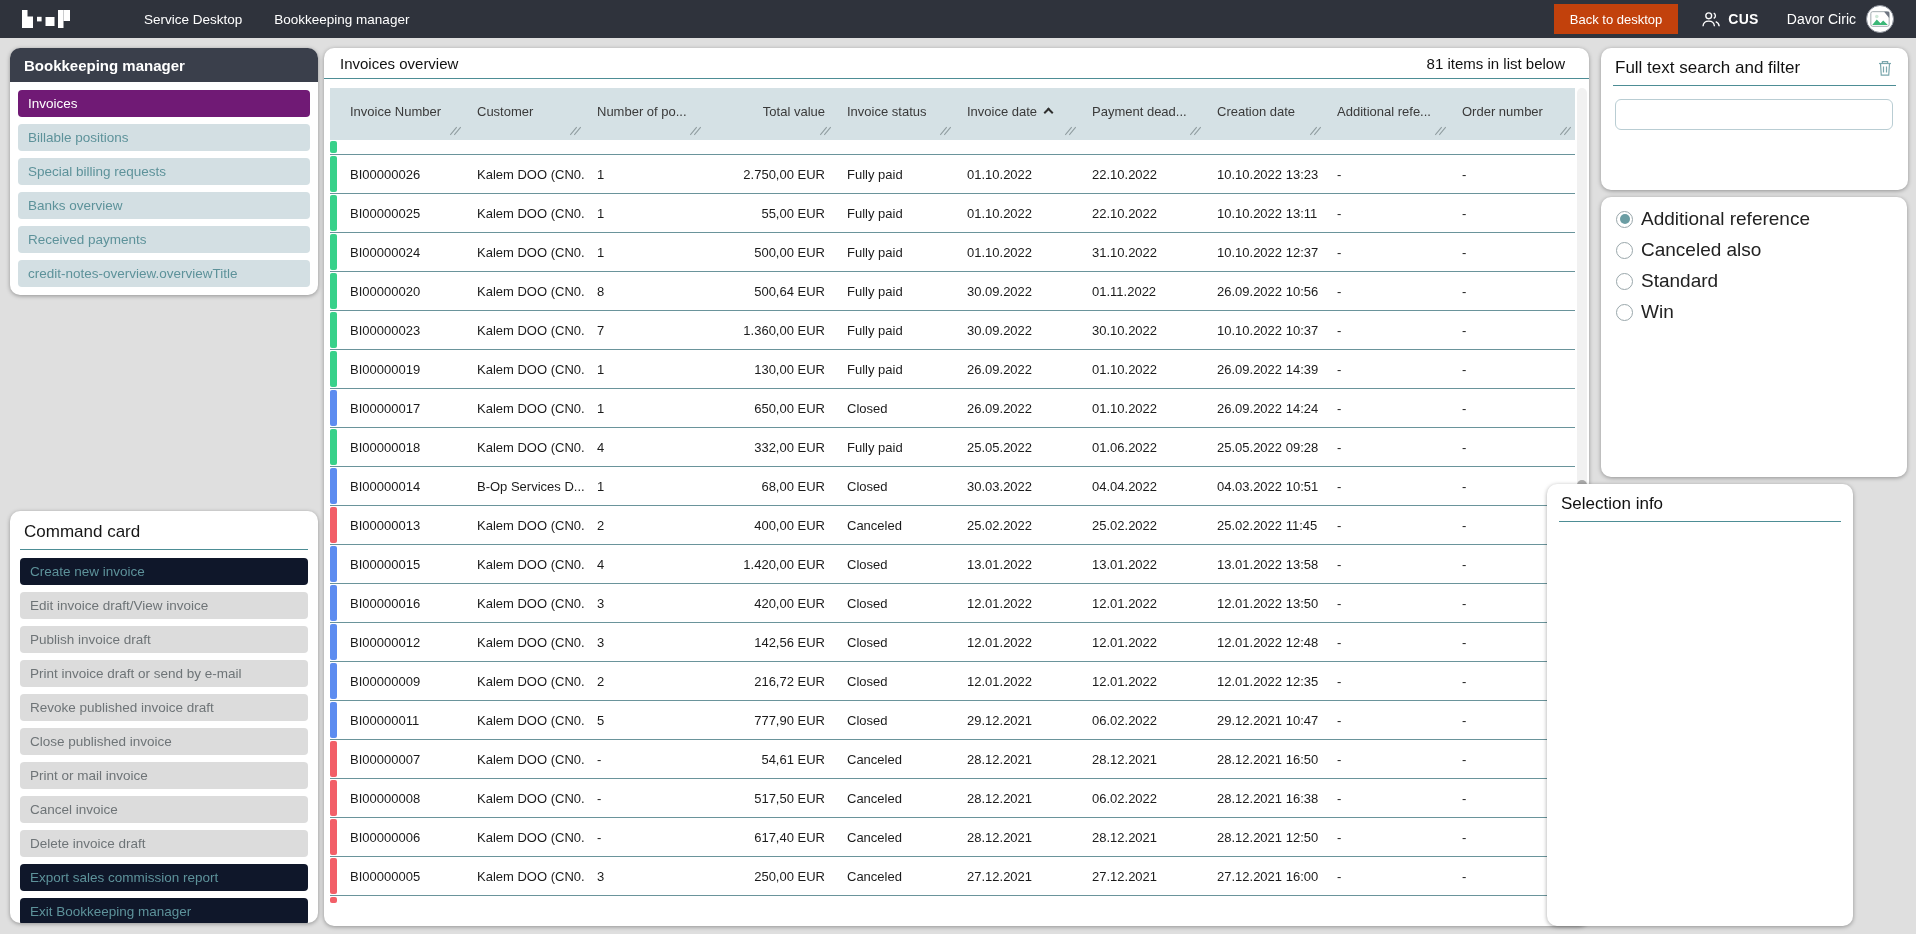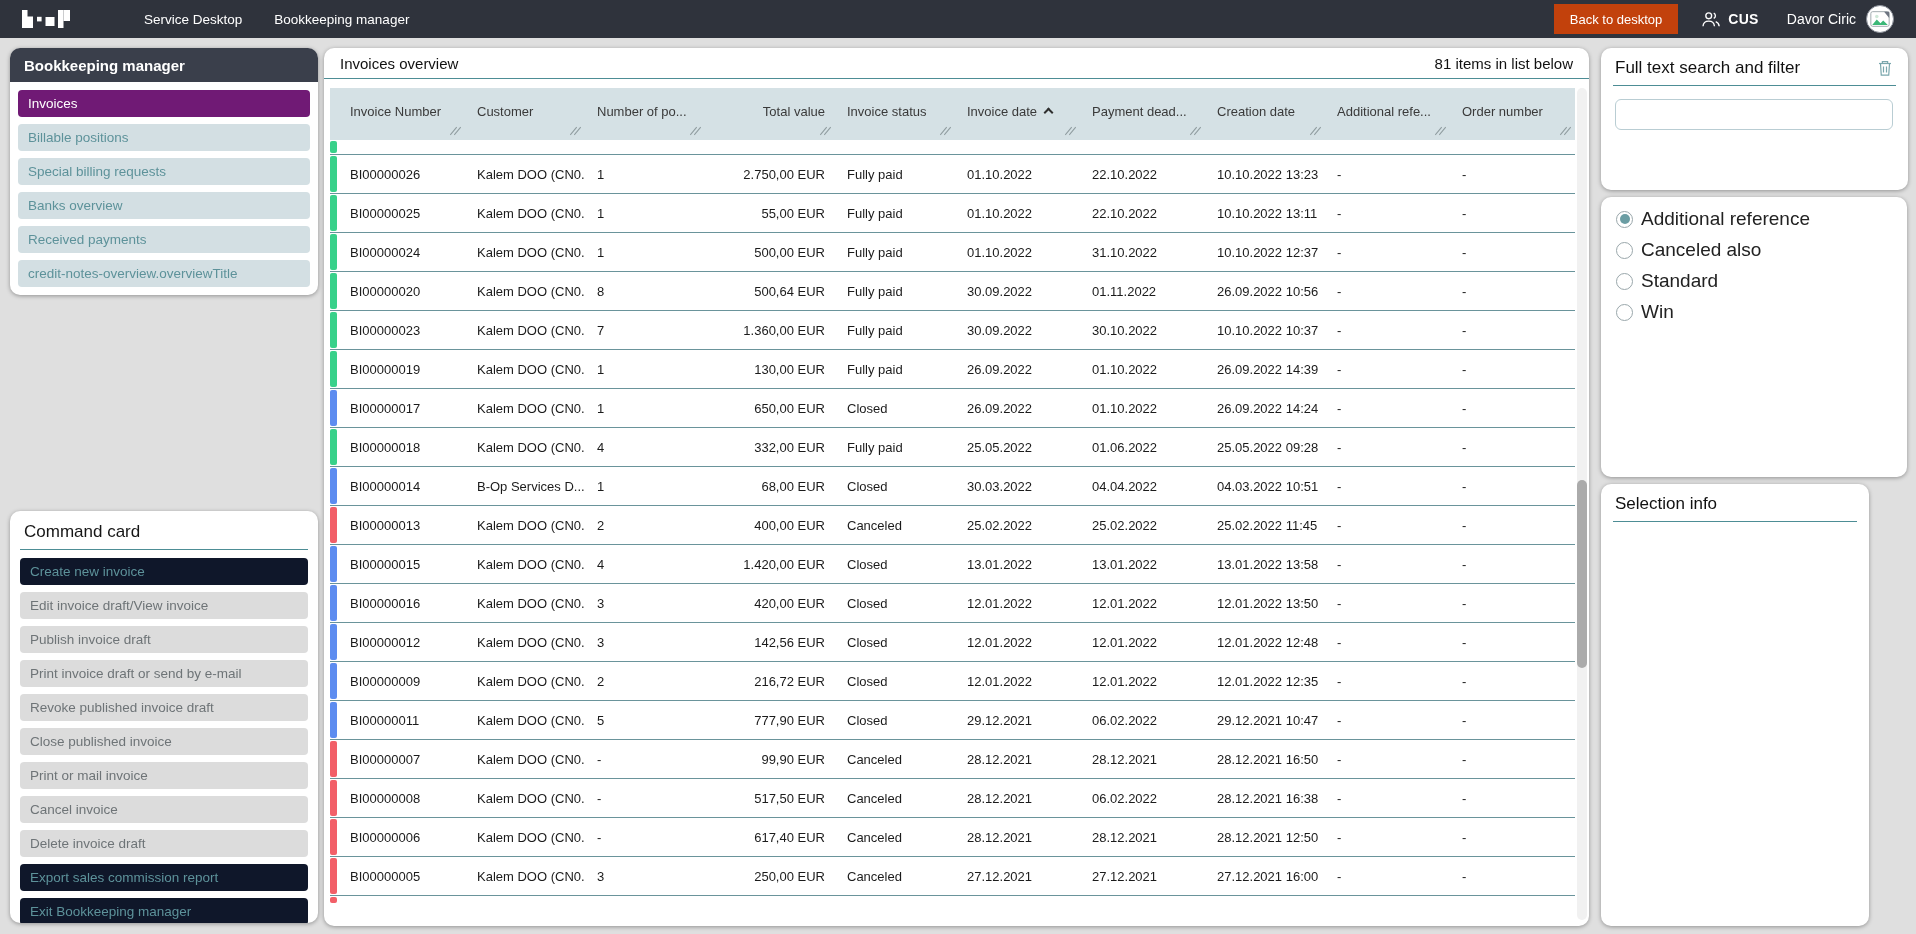--- a/index.html
+++ b/index.html
@@ -39,21 +39,21 @@
   
   .cmd-card { left:10px; top:511px; width:308px; height:412px; overflow:hidden; }
   .cmd-title { font-size:17px; color:#161616; margin:0 10px; padding:11px 2px 7px 4px; border-bottom:1px solid #4d8d95; }
   .cmd-items { padding:8px 10px; }
   .cmd-item { height:27px; border-radius:4px; background:#dcdcdc; color:#6e7477; font-size:13.5px;
     display:flex; align-items:center; padding:0 10px; margin-bottom:7px; cursor:pointer; }
   .cmd-item.enabled { background:#0f172a; color:#5d929a; }
   
   .main-card { left:324px; top:48px; width:1265px; height:878px; overflow:hidden; }
   .main-title-row { display:flex; justify-content:space-between; align-items:flex-end;
-    height:31px; padding:0 16px 6px 16px; border-bottom:1px solid #4d8d95;gap:29px; }
+    height:31px; padding:0 24px 6px 16px; border-bottom:1px solid #4d8d95;gap:29px; }
   .main-title { font-size:15px; color:#111; }
   .items-count { font-size:15px; color:#111; }
   .table-wrap { position:absolute; top:40px; left:6px; width:1245px; bottom:6px; overflow:hidden; }
   .thead, .tr { display:grid; grid-template-columns:8px 127px 120px 120px 130px 120px 125px 125px 120px 125px 125px; }
   .thead { height:52px; background:#d5e1e5; }
   .th { position:relative; display:flex; align-items:center; padding:0 10px 6px 12px; font-size:13px; color:#3a3a3a; white-space:nowrap; overflow:hidden; }
   .th.right { justify-content:flex-end; }
   .caret { width:7px; height:7px; border-left:2px solid #2f2f2f; border-top:2px solid #2f2f2f;
     transform:rotate(45deg); display:inline-block; margin-left:8px; margin-bottom:-2px; flex:none;}
   .grip { position:absolute; right:5px; bottom:4px; width:10px; height:10px; }
@@ -64,21 +64,21 @@
   .tr.partial { height:8px; border-bottom:none; }
   .td { display:flex; align-items:center; padding:0 10px 0 12px; font-size:13px; color:#1b1b1b; white-space:nowrap; overflow:hidden; }
   .td.right { justify-content:flex-end; }
   .td.barcell { padding:1px 0; }
   .bar { width:7px; height:100%; border-radius:2px; }
   .vscroll { position:absolute; top:40px; right:2px; width:10px; bottom:6px; background:#f1f1f1; border-radius:5px; }
   .vthumb { position:absolute; top:392px; height:188px; left:0; width:10px; background:#ababab; border-radius:5px; }
   
   .search-card { left:1601px; top:48px; width:307px; height:142px; }
   .views-card  { left:1601px; top:197px; width:306px; height:280px; }
-  .selection-card { left:1601px; top:484px; width:268px; height:442px; }
+  .selection-card { left:1547px; top:484px; width:306px; height:442px; }
   .panel-title-row { display:flex; justify-content:space-between; align-items:center;
     margin:0 12px; padding:10px 2px 7px 2px; border-bottom:1px solid #4d8d95; }
   .panel-title { font-size:17px; color:#111; }
   .panel-icons { display:flex; align-items:center; gap:9px; }
   .icon-btn { width:19px; height:19px; display:flex; align-items:center; justify-content:center; cursor:pointer; }
   .fulltext-input { margin:13px 14px; width:278px; height:31px; border:1px solid #b9cdd3; border-radius:6px;
     font-family:inherit; font-size:13px; padding:0 8px; outline:none; display:block; }
   .radio-list { padding:11px 15px; }
   .radio { display:flex; align-items:center; margin-bottom:9px; font-size:19px; color:#222; cursor:pointer; }
   .rb { width:17px; height:17px; border:1.5px solid #9aa7ab; border-radius:50%; margin-right:8px; position:relative; flex:none; background:#fff;}
@@ -475,21 +475,21 @@
           <div class="td">-</div>
           <div class="td">-</div>
         </div>
         <div class="tr">
           <div class="td barcell">
             <div class="bar" style="background: rgb(242, 95, 104);"></div>
           </div>
           <div class="td">BI00000007</div>
           <div class="td">Kalem DOO (CN0...</div>
           <div class="td">-</div>
-          <div class="td right">99,90 EUR</div>
+          <div class="td right">54,61 EUR</div>
           <div class="td">Canceled</div>
           <div class="td">28.12.2021</div>
           <div class="td">28.12.2021</div>
           <div class="td">28.12.2021 16:50</div>
           <div class="td">-</div>
           <div class="td">-</div>
         </div>
         <div class="tr">
           <div class="td barcell">
             <div class="bar" style="background: rgb(242, 95, 104);"></div>

